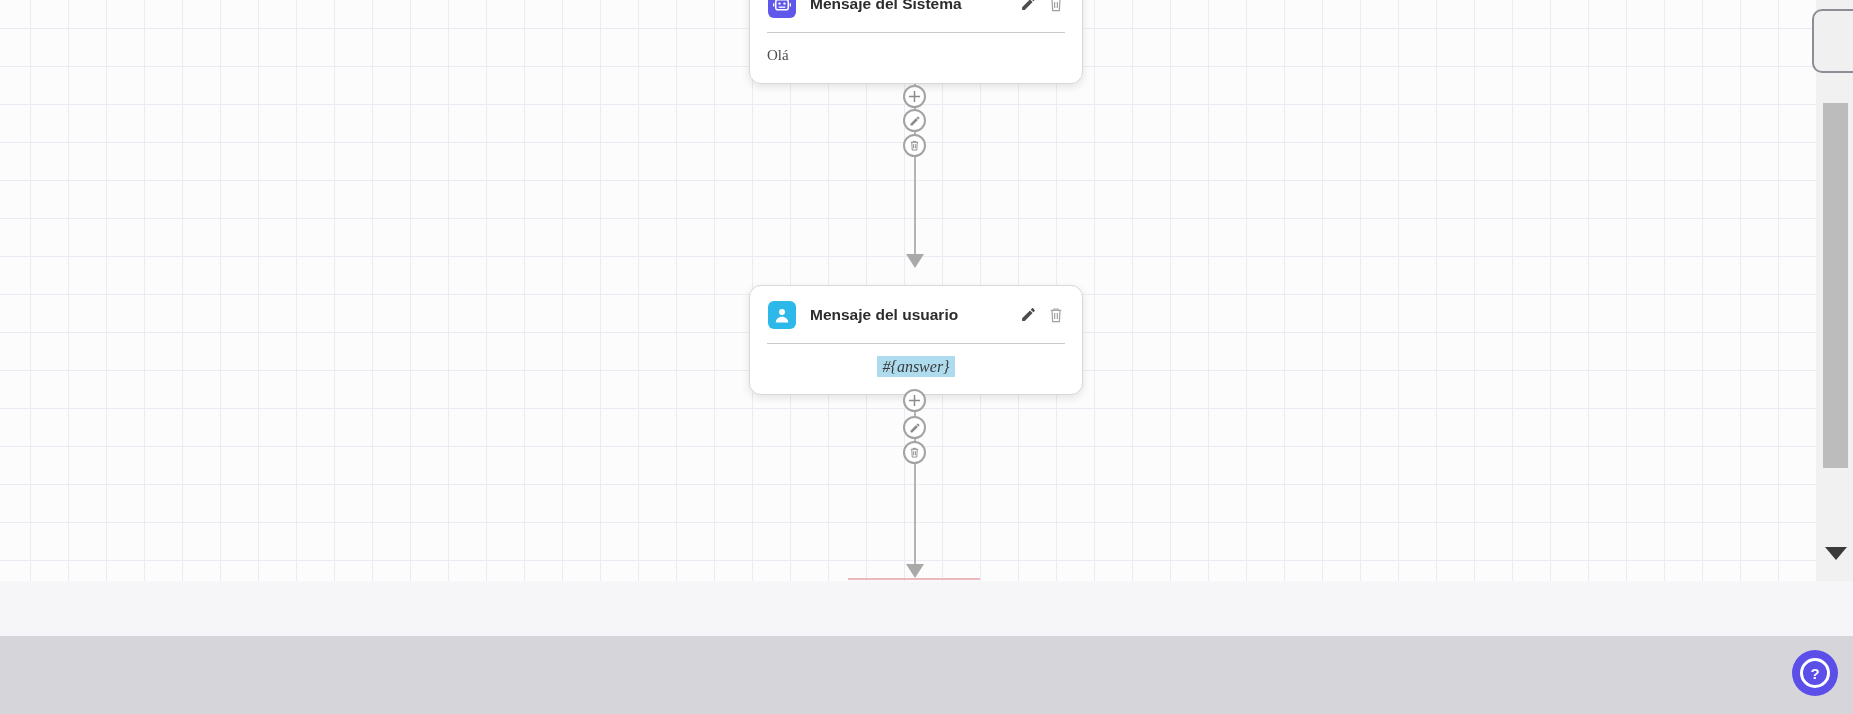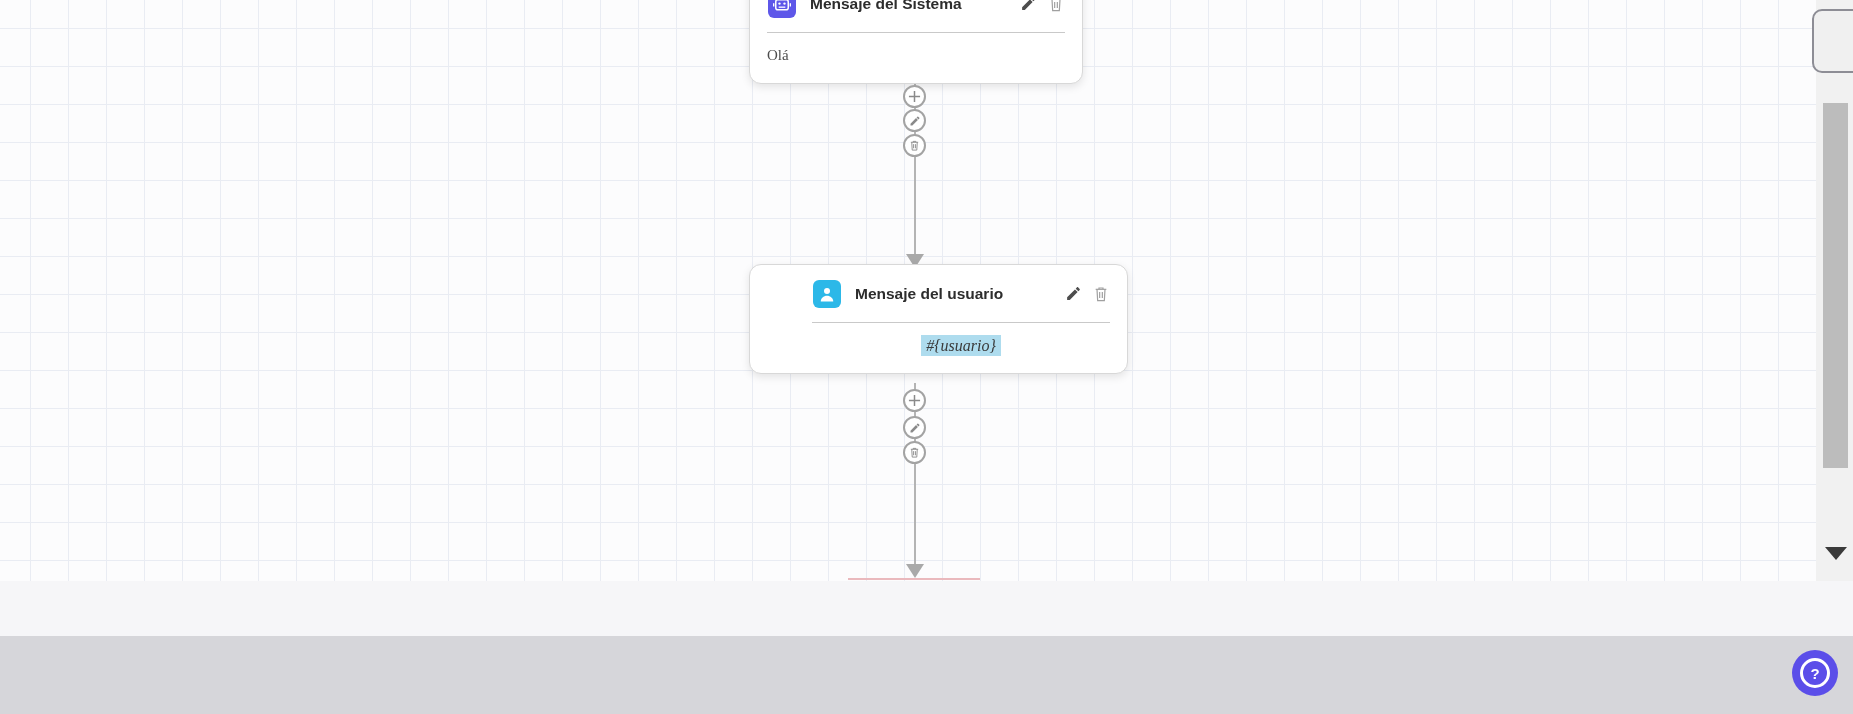--- a/index.html
+++ b/index.html
@@ -135,21 +135,21 @@
   </div>
   <div class="conn-btn" style="left:903px;top:134px;">
     <svg width="11" height="13" viewBox="0 0 24 26" fill="none" stroke="#8a8a8a" stroke-width="2">
       <path d="M4 6h16"></path>
         <path d="M9 6V4h6v2"></path>
         <path d="M6 6l1 17h10l1-17"></path>
         <path d="M10 10v9M14 10v9"></path>
     </svg>
   </div>
 
-  <div class="node" style="left:749px;top:264px;padding-left:45px;">
+  <div class="node" style="left:749px;top:285px;">
     <div class="node-header">
       <div class="node-icon user">
         <svg width="20" height="20" viewBox="0 0 24 24" fill="#ffffff">
           <circle cx="12" cy="8.5" r="3.6"></circle>
           <path d="M4.5 21c0-4.1 3.4-7 7.5-7s7.5 2.9 7.5 7z"></path>
         </svg>
       </div>
       <div class="node-title">Mensaje del usuario</div>
       <div class="hdr-act">
         <span class="act">
@@ -162,21 +162,21 @@
             <path d="M4 6h16"></path>
               <path d="M9 6V4h6v2"></path>
               <path d="M6 6l1 17h10l1-17"></path>
               <path d="M10 10v9M14 10v9"></path>
           </svg>
         </span>
       </div>
     </div>
     <div class="node-divider"></div>
     <div class="node-body centered">
-      <span class="var-chip">#{usuario}</span>
+      <span class="var-chip">#{answer}</span>
     </div>
   </div>
 
   <div class="conn-btn" style="left:903px;top:389px;">
     <svg width="13" height="13" viewBox="0 0 14 14">
         <path d="M7 1v12M1 7h12" stroke="#8a8a8a" stroke-width="1.6"></path>
       </svg>
   </div>
   <div class="conn-btn" style="left:903px;top:416px;">
     <svg width="12" height="12" viewBox="0 0 24 24" fill="#8a8a8a">

